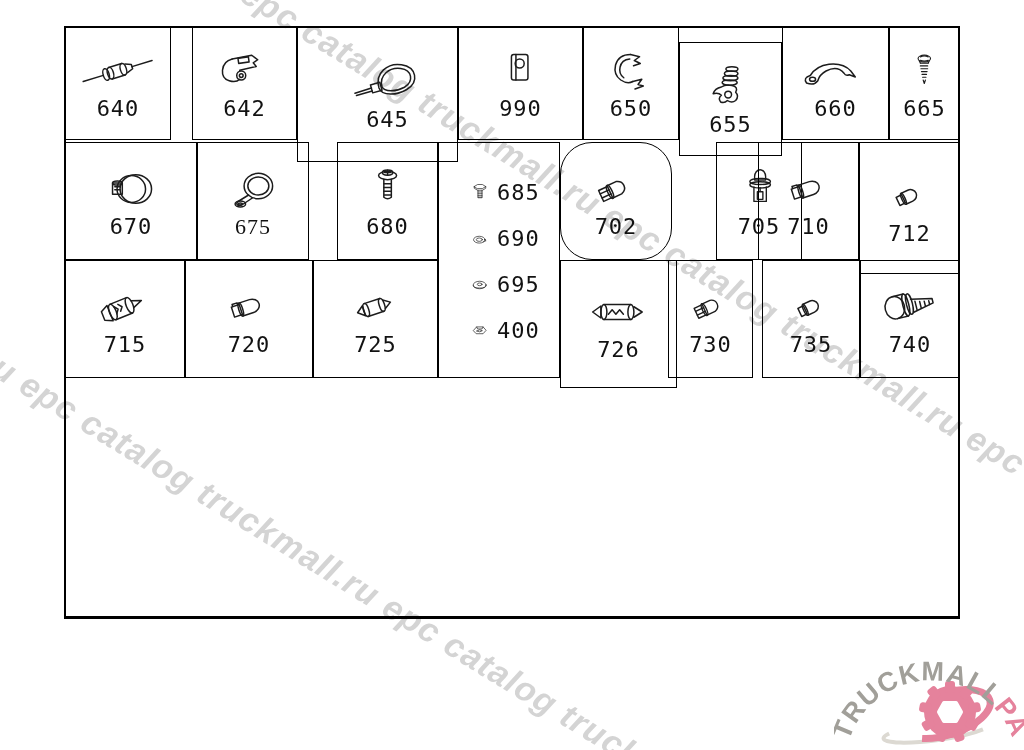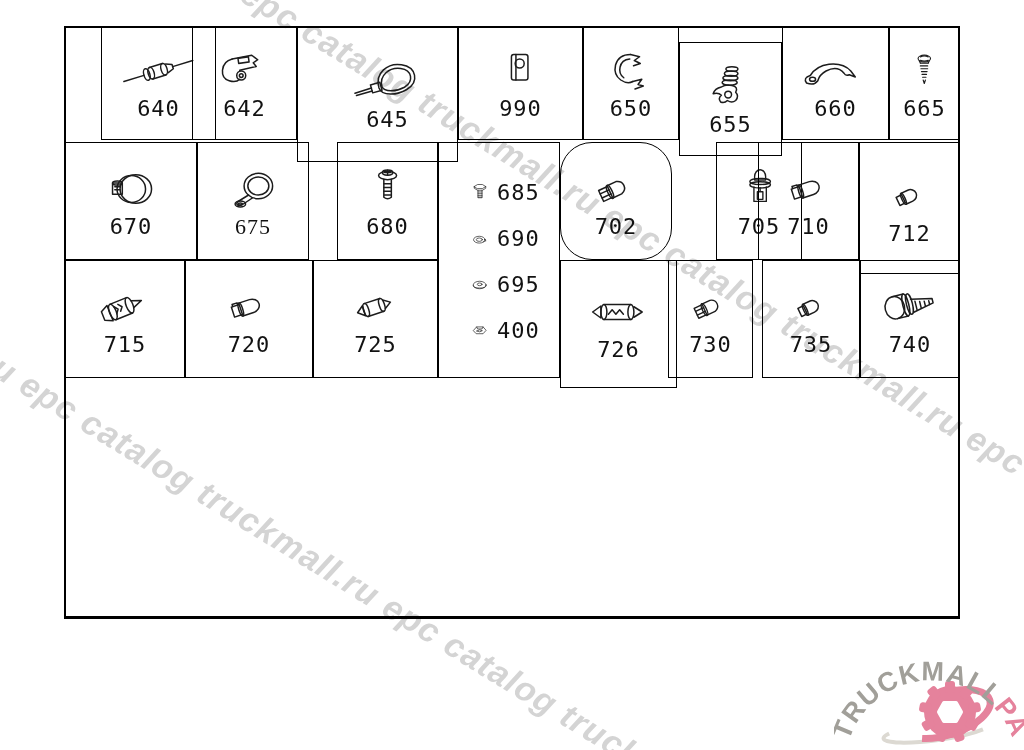--- a/index.html
+++ b/index.html
@@ -29,21 +29,21 @@
 </style>
 </head>
 <body>
 
 <div class="canvas">
 
   <div class="watermark wm1">truckmall.ru epc catalog  truckmall.ru epc catalog  truckmall.ru epc catalog</div>
   <div class="watermark wm2">truckmall.ru epc catalog  truckmall.ru epc catalog  truckmall.ru epc catalog</div>
 
   <div id="grid">
-      <div class="cell" style="left: 65px; top: 26px; width: 115px; height: 114px; margin-left: 36px;">
+      <div class="cell" style="left: 65px; top: 26px; width: 106px; height: 114px;">
         <svg class="part-icon" viewBox="0 0 100 64" preserveAspectRatio="xMidYMid meet">
           <g fill="none" stroke="#1c1c1c" stroke-width="2" stroke-linecap="round" stroke-linejoin="round">
             <g transform="rotate(-17 50 32)">
               <line x1="2" y1="32" x2="30" y2="32"></line>
               <ellipse cx="34" cy="32" rx="4" ry="8"></ellipse>
               <ellipse cx="40" cy="32" rx="4" ry="8"></ellipse>
               <line x1="40" y1="24" x2="58" y2="24"></line>
               <line x1="40" y1="40" x2="58" y2="40"></line>
               <ellipse cx="58" cy="32" rx="4" ry="8"></ellipse>
               <path d="M62,26 l8,3 v6 l-8,3"></path>

